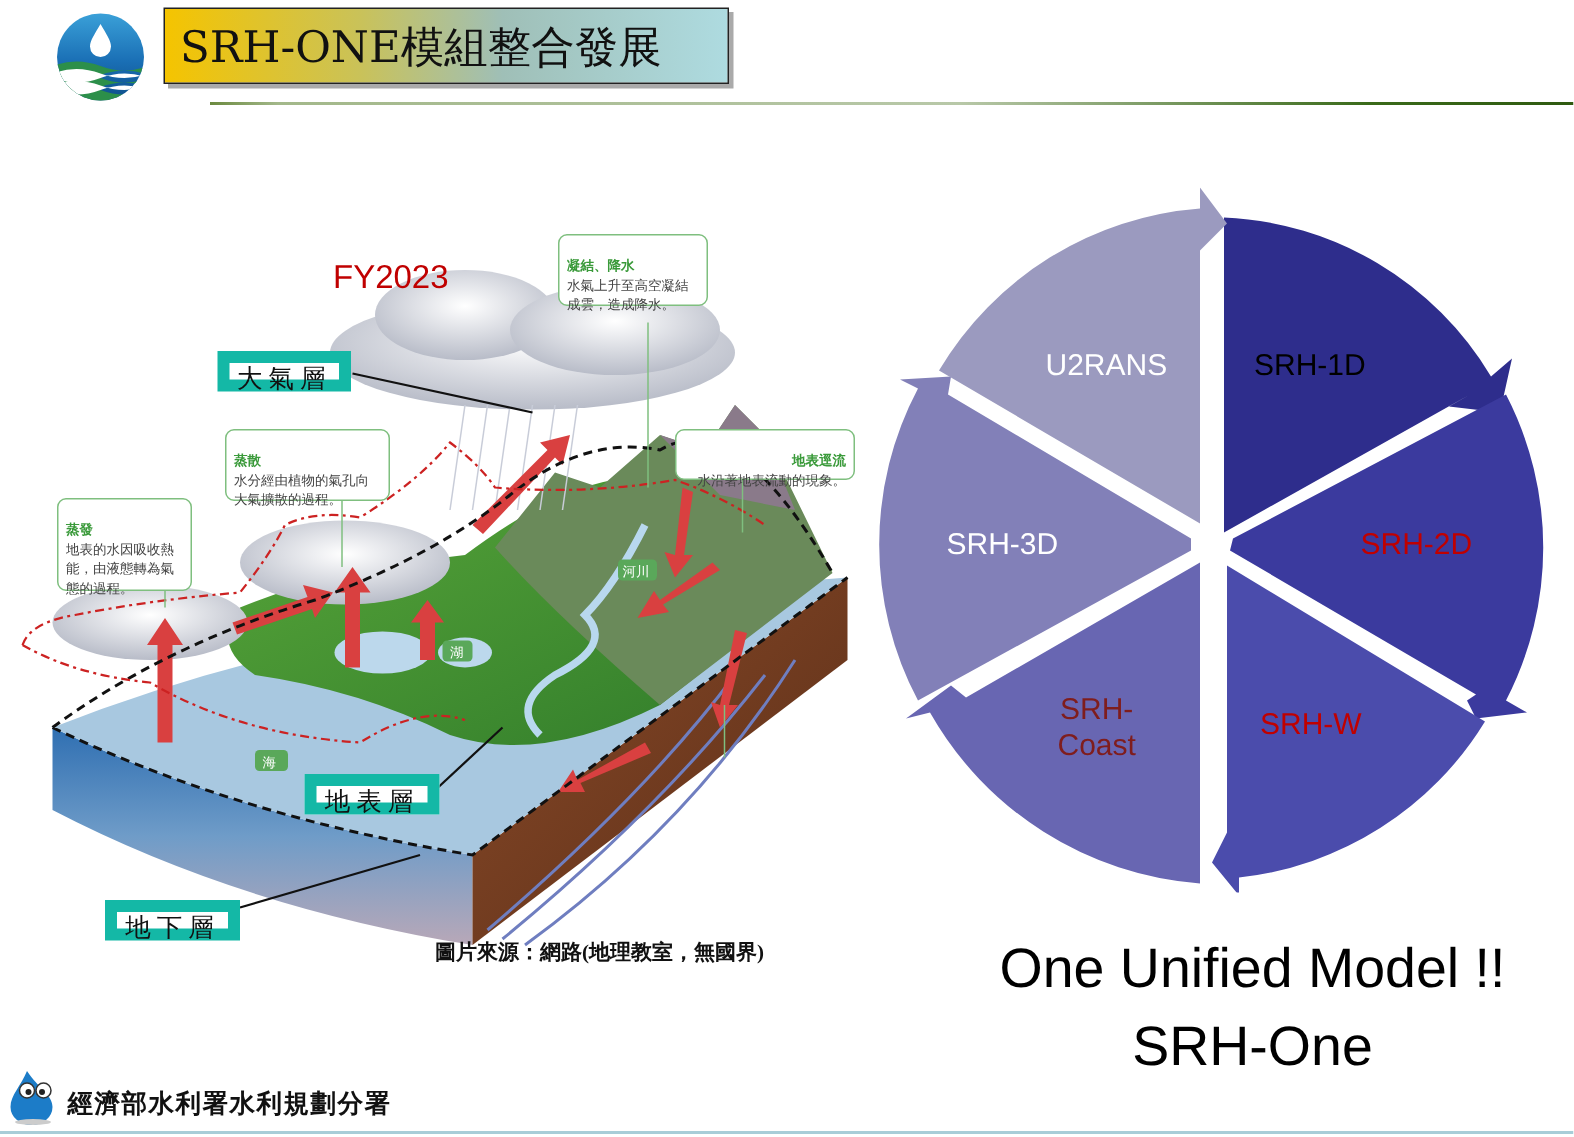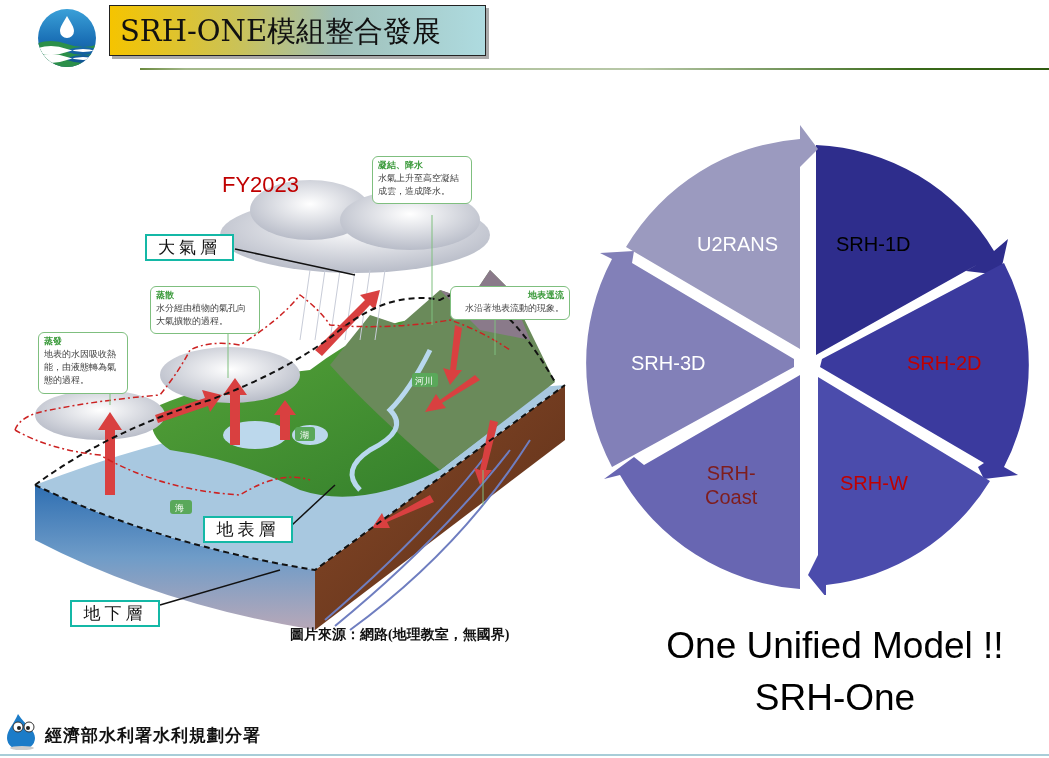--- a/index.html
+++ b/index.html
@@ -8,23 +8,23 @@
   .abs { position:absolute; }
   .title-box { left:109px; top:5px; width:377px; height:51px; border:1px solid #222;
     background:linear-gradient(90deg,#f5c400 0%,#c9c25a 35%,#9fbfb7 60%,#aedbe0 100%);
     box-sizing:border-box; box-shadow:3px 3px 0 #aaa; }
   .title-text { position:absolute; left:10px; top:6px; font-family:"DejaVu Serif", serif;
     font-size:29px; color:#111; white-space:nowrap; letter-spacing:0px; }
   .rule { left:140px; top:68px; width:909px; height:2px;
     background:linear-gradient(90deg,#6b8a3f 0%,#a3b88a 5%,#b8c8a8 55%,#3a6a1a 85%,#2f5a10 100%); }
   .bottom-rule { left:0; top:754px; width:1049px; height:2px; background:#a8cdd8; }
   .callout { position:absolute; border:1.5px solid #7fbf7f; border-radius:6px; background:#fff;
-    font-size:9px; color:#444; line-height:13px; padding:2px 5px; box-sizing:border-box; }
+    font-size:9px; color:#444; line-height:13px; padding:14px 5px; box-sizing:border-box; }
   .callout .ct { color:#3a9a3a; font-weight:bold; display:block; }
-  .label-box { position:absolute; border:2px solid #14b8a6; background:#fff;
+  .label-box { position:absolute; border:8px solid #14b8a6; background:#fff;
     font-family:"DejaVu Serif", serif; font-size:17px; color:#111; text-align:center;
     box-sizing:border-box; line-height:22px; letter-spacing:4px; }
   .fy { left:222px; top:172px; font-size:22px; color:#c00000; }
   .credit { left:290px; top:626px; font-family:Liberation Serif, serif; font-size:14px; color:#111; font-weight:bold; white-space:nowrap; }
   .footer-text { left:45px; top:724px; font-family:"DejaVu Serif", serif; font-size:17px; color:#111; font-weight:bold; white-space:nowrap; letter-spacing:1px; }
   .slogan { left:620px; top:620px; width:430px; text-align:center; font-size:37px; color:#000; line-height:52px; }
   .wheel-label { position:absolute; font-size:20px; text-align:center; line-height:24px; white-space:nowrap; }
 </style>
 </head>
 <body>

